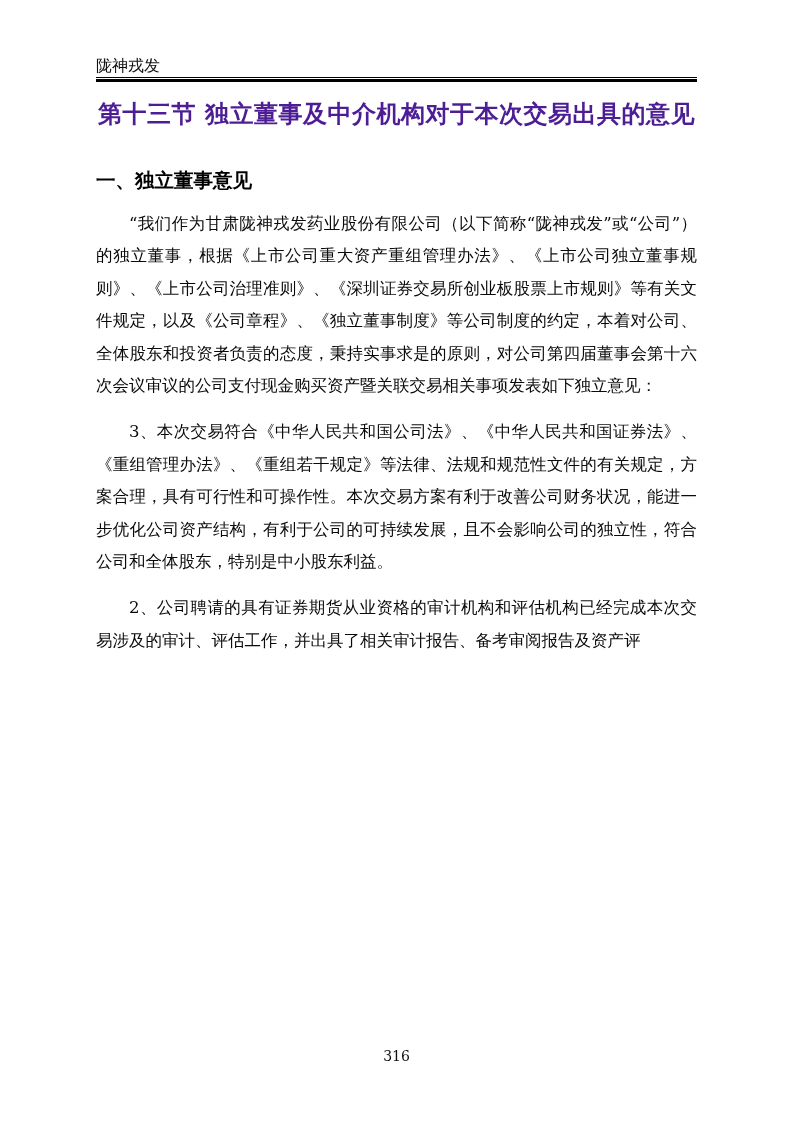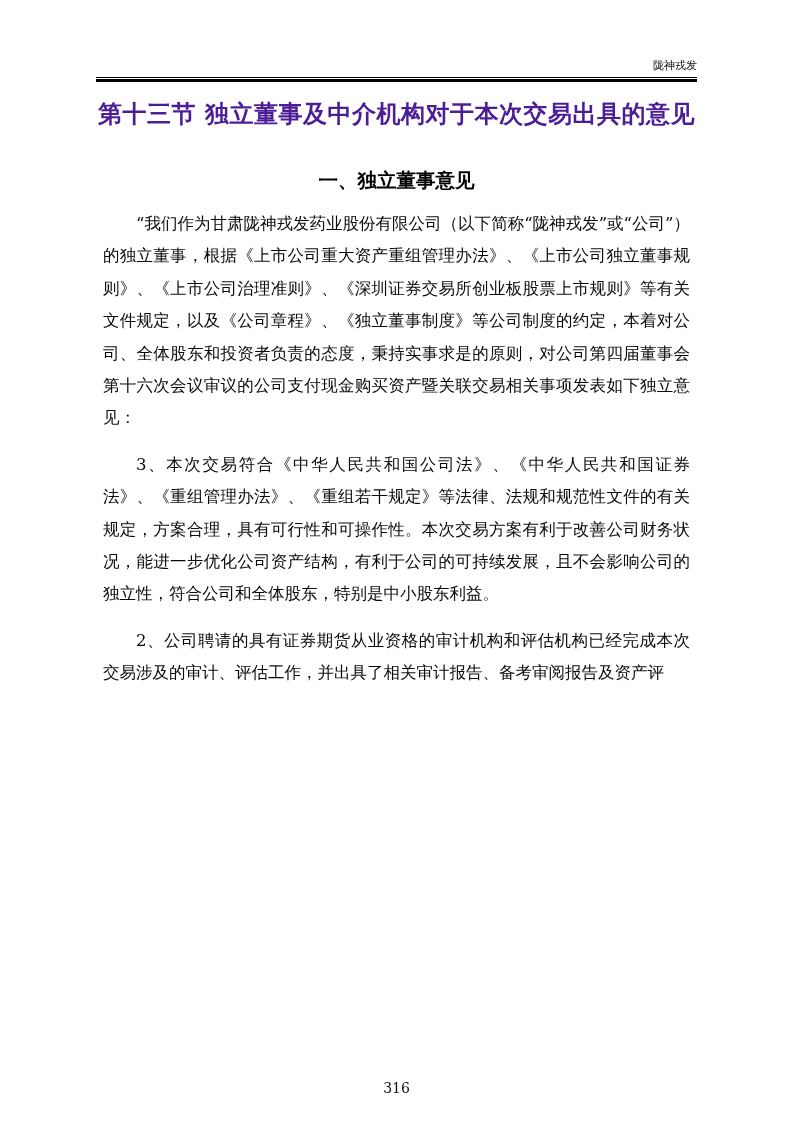--- a/index.html
+++ b/index.html
@@ -18,23 +18,22 @@
   }
   
   .doc-header {
     position: absolute;
     left: 96px;
     top: 56px;
     width: 601px;
     display: flex;
     justify-content: space-between;
     align-items: flex-end;
-    font-size: 11px;
+    font-size: 16px;
     line-height: 20px;
-    flex-direction: column;
   }
   .header-rule {
     position: absolute;
     left: 96px;
     top: 77px;
     width: 601px;
   }
   .header-rule .rule-thin {
     height: 1px;
     background: #000000;
@@ -61,43 +60,42 @@
     letter-spacing: 0.5px;
     color: #4c1d95;
   }
   .h2 {
     margin: 38px 0 0 0;
     font-family: "DejaVu Sans", "Liberation Sans", sans-serif;
     font-weight: bold;
     font-size: 19.5px;
     line-height: 26px;
     color: #000000;
-    text-align: center;
   }
   .h3 {
     margin: 27px 0 26px 14px;
     font-family: "DejaVu Sans", "Liberation Sans", sans-serif;
     font-weight: bold;
     font-size: 17.5px;
     line-height: 26px;
     color: #000000;
   }
   .doc-body p {
-    margin: 14px 7px;
+    margin: 14px 0;
     font-size: 16.5px;
     line-height: 32.4px;
     text-align: justify;
     text-indent: 2em;
     color: #0a0a0a;
   }
   
   .doc-footer {
     position: absolute;
     left: 0;
-    top: 1076px;
+    top: 1044px;
     width: 793px;
     text-align: center;
     font-size: 14px;
     line-height: 24px;
     color: #111111;
   }
 </style>
 </head>
 <body>
 

